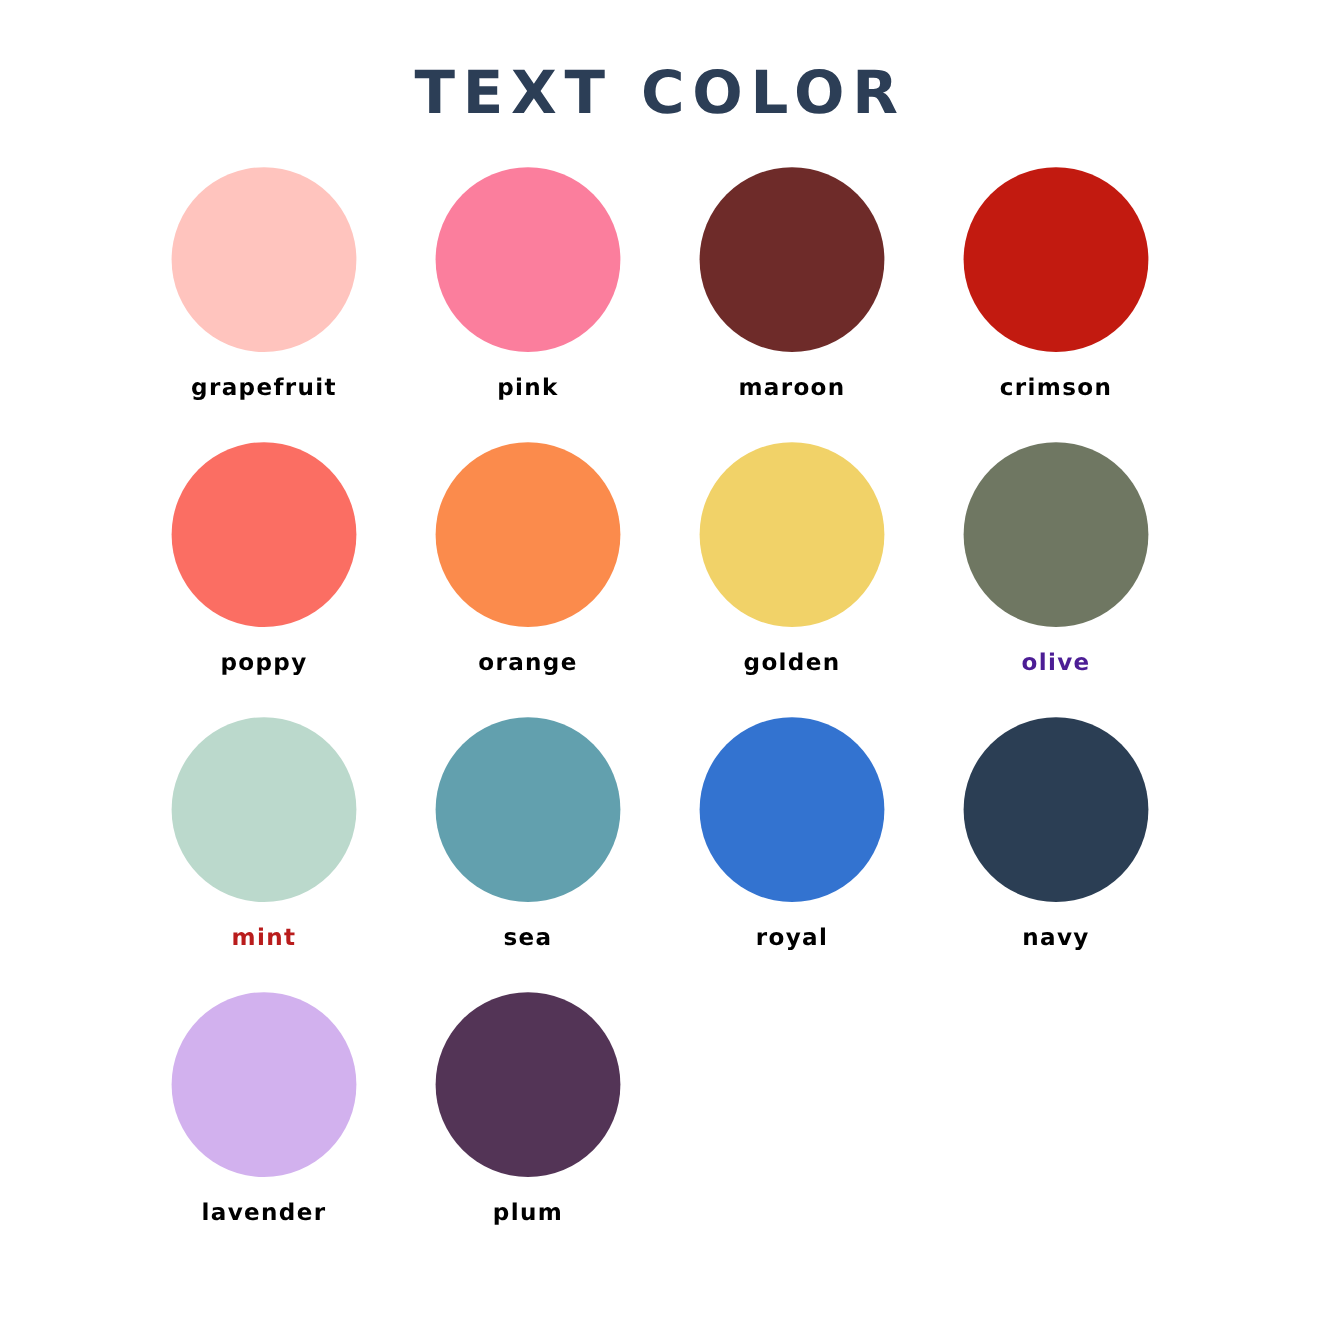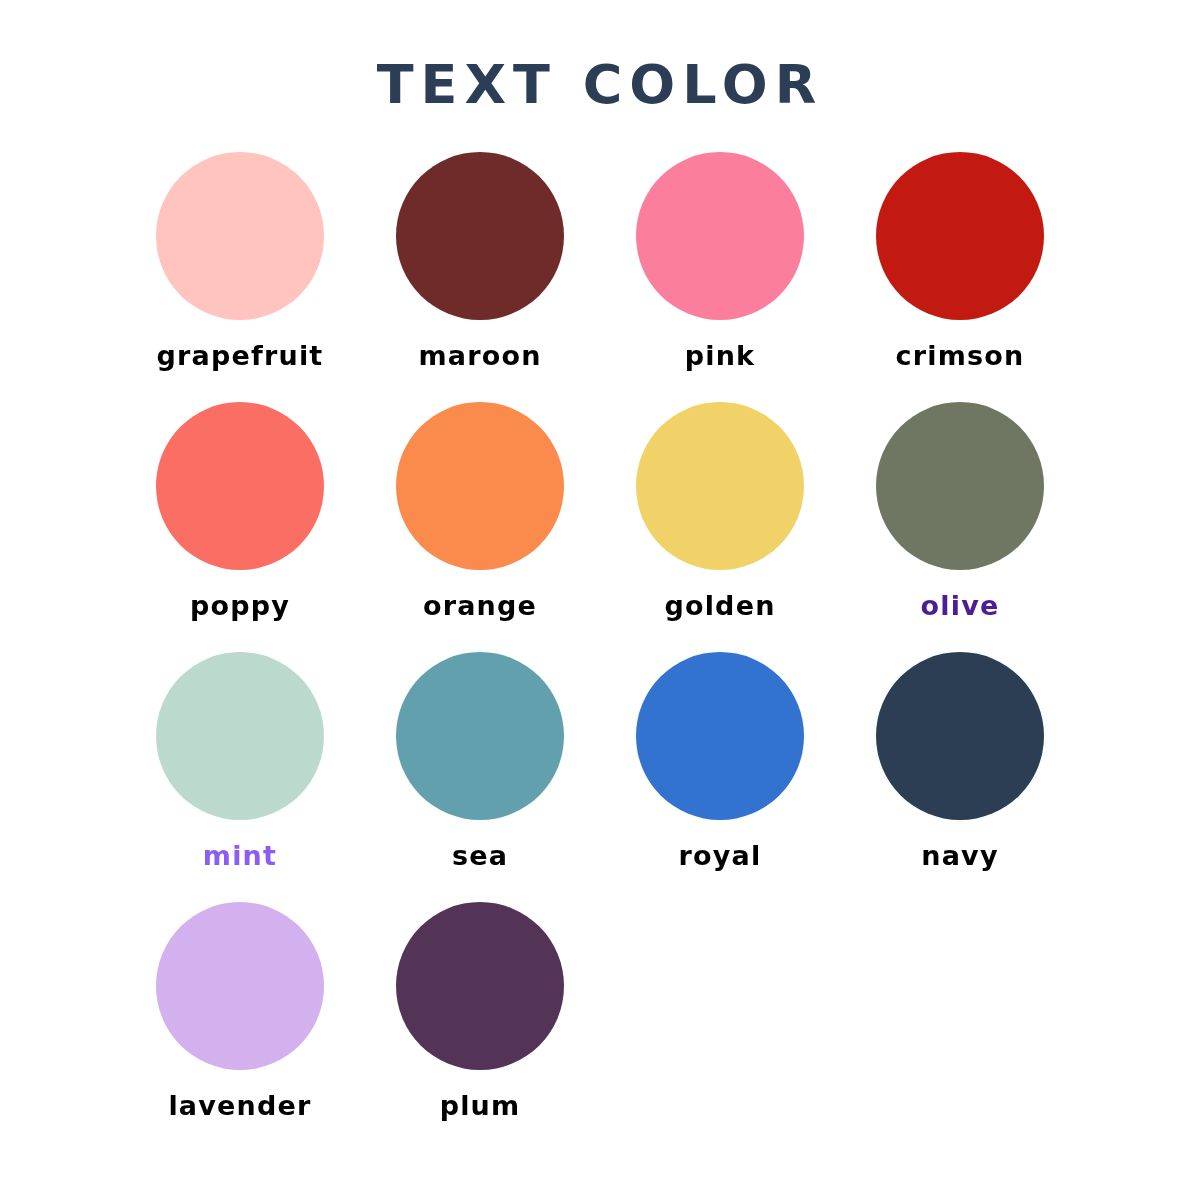--- a/index.html
+++ b/index.html
@@ -48,21 +48,21 @@
   }
   .swatch-circle {
     width: 168px;
     height: 168px;
     border-radius: 50%;
     background: #DDDDDD;
   }
   .swatch-label {
     margin-top: 22px;
     font-family: "DejaVu Sans", sans-serif;
-    font-size: 27px;
+    font-size: 21px;
     font-weight: 700;
     letter-spacing: 1.2px;
     color: #000000;
     line-height: 1;
     white-space: nowrap;
   }
 </style>
 </head>
 <body style="background: rgb(255, 255, 255);">
 
@@ -71,27 +71,27 @@
   <div class="page-title" style="color: rgb(44, 62, 86);">TEXT COLOR</div>
 
   <div class="swatch-grid">
 
     <div class="swatch">
       <div class="swatch-circle" style="background: rgb(255, 196, 190);"></div>
       <div class="swatch-label" style="color: rgb(0, 0, 0);">grapefruit</div>
     </div>
 
     <div class="swatch">
-      <div class="swatch-circle" style="background: rgb(110, 43, 41);"></div>
-      <div class="swatch-label" style="color: rgb(0, 0, 0);">maroon</div>
+      <div class="swatch-circle" style="background: rgb(251, 126, 157);"></div>
+      <div class="swatch-label" style="color: rgb(0, 0, 0);">pink</div>
     </div>
 
     <div class="swatch">
-      <div class="swatch-circle" style="background: rgb(251, 126, 157);"></div>
-      <div class="swatch-label" style="color: rgb(0, 0, 0);">pink</div>
+      <div class="swatch-circle" style="background: rgb(110, 43, 41);"></div>
+      <div class="swatch-label" style="color: rgb(0, 0, 0);">maroon</div>
     </div>
 
     <div class="swatch">
       <div class="swatch-circle" style="background: rgb(194, 26, 16);"></div>
       <div class="swatch-label" style="color: rgb(0, 0, 0);">crimson</div>
     </div>
 
     <div class="swatch">
       <div class="swatch-circle" style="background: rgb(251, 110, 99);"></div>
       <div class="swatch-label" style="color: rgb(0, 0, 0);">poppy</div>
@@ -109,21 +109,21 @@
 
 
     <div class="swatch">
       <div class="swatch-circle" style="background: rgb(111, 119, 98);"></div>
       <div class="swatch-label" style="color: #4c1d95;">olive</div>
     </div>
 
 
     <div class="swatch">
       <div class="swatch-circle" style="background: rgb(187, 217, 204);"></div>
-      <div class="swatch-label" style="color: #8b5cf6;">mint</div>
+      <div class="swatch-label" style="color: #b91c1c;">mint</div>
     </div>
 
     <div class="swatch">
       <div class="swatch-circle" style="background: rgb(98, 160, 174);"></div>
       <div class="swatch-label" style="color: rgb(0, 0, 0);">sea</div>
     </div>
 
     <div class="swatch">
       <div class="swatch-circle" style="background: rgb(51, 115, 208);"></div>
       <div class="swatch-label" style="color: rgb(0, 0, 0);">royal</div>

